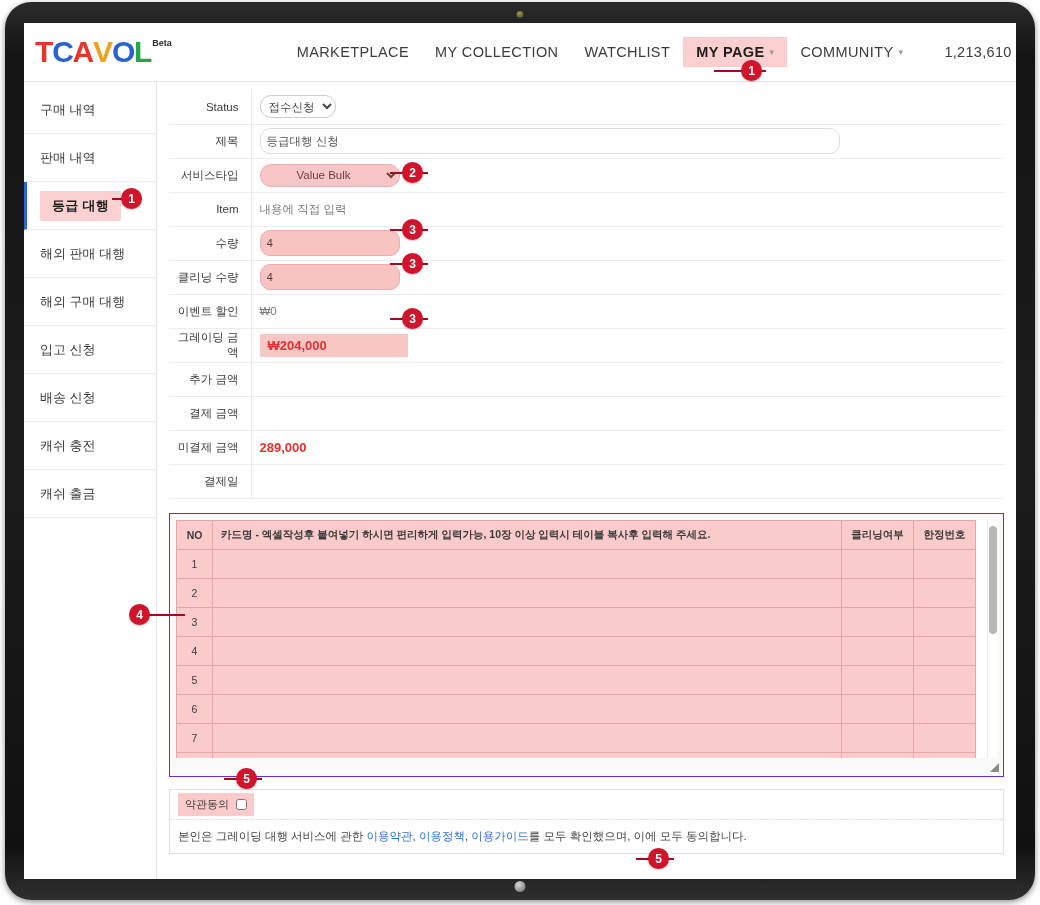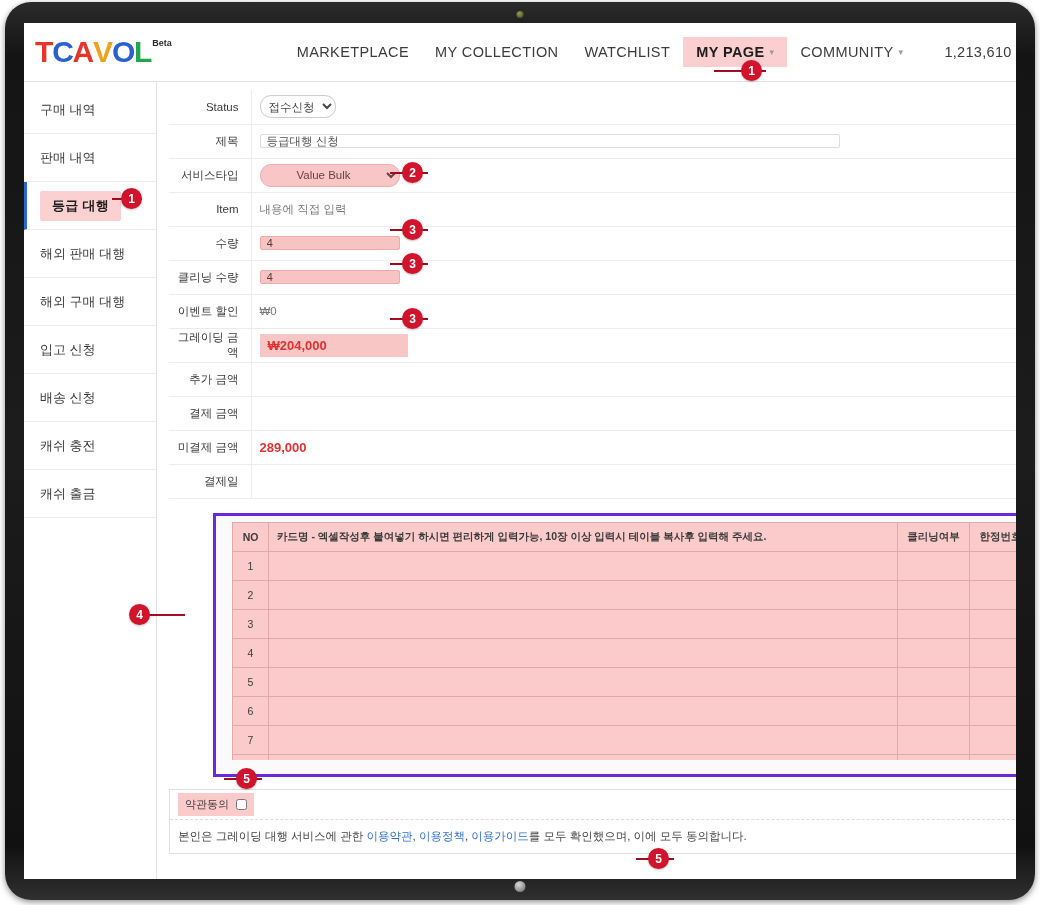--- a/index.html
+++ b/index.html
@@ -86,35 +86,35 @@
   td.val { padding-left: 8px; font-size: 11.5px; color: #6a6a6a; position: relative; }
 
   select.ctl {
     font-family: inherit; font-size: 11.5px; color: #444;
     border: 1px solid #ccc; border-radius: 11px; background: #fff;
     padding: 3px 4px; height: 23px; cursor: pointer;
   }
   select.ctl.pink { background: #f8c6c6; border: 1px solid #eeaeae; color: #6b4040; width: 140px; text-align: center; }
   input.ctl {
     font-family: inherit; font-size: 11.5px; color: #555;
-    border: 1px solid #ddd; border-radius: 2px; background: #fff;
-    padding: 3px 6px; height: 14px; width: 580px;
+    border: 1px solid #ddd; border-radius: 10px; background: #fff;
+    padding: 3px 6px; height: 26px; width: 580px;
   }
   input.ctl.pink { background: #f8c3c3; border: 1px solid #f0aaaa; color: #5a3a3a; width: 140px; }
   .money-pink {
     display: inline-block; background: #f9c6c6; color: #e2322f;
     font-weight: bold; font-size: 13px; padding: 4px 8px; width: 148px;
   }
   .money-red { color: #e2322f; font-weight: bold; font-size: 13px; }
   .plain { color: #7a7a7a; font-size: 11.5px; }
 
   
   .tbl-box {
-    margin-top: 14px; border: 3px solid #6d28d9; background: #fafafa;
-    height: 264px; position: relative; padding: 6px 6px 0 16px; margin-left: 44px;
+    margin-top: 14px; border: 1px solid #6d28d9; background: #fafafa;
+    height: 264px; position: relative; padding: 6px 6px 0 6px;
   }
   .tbl-scroll { height: 238px; overflow: hidden; position: relative; background: #fff; }
   table.grid { width: 800px; border-collapse: collapse; table-layout: fixed; }
   table.grid th, table.grid td {
     border: 1px solid #e0a8a8; background: #fbcaca; height: 29px;
     font-size: 10.5px; color: #3b3b3b; font-weight: normal;
   }
   table.grid th { font-weight: bold; padding: 0 8px; text-align: left; }
   table.grid td { padding: 0 8px; }
   .col-no { width: 36px; text-align: center !important; }

